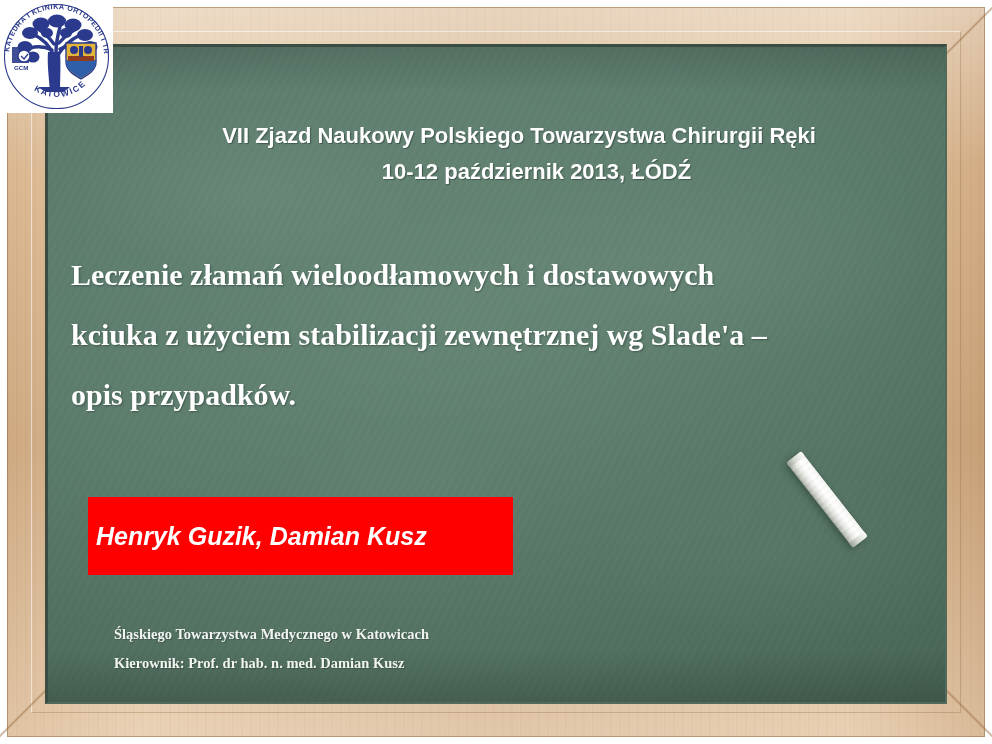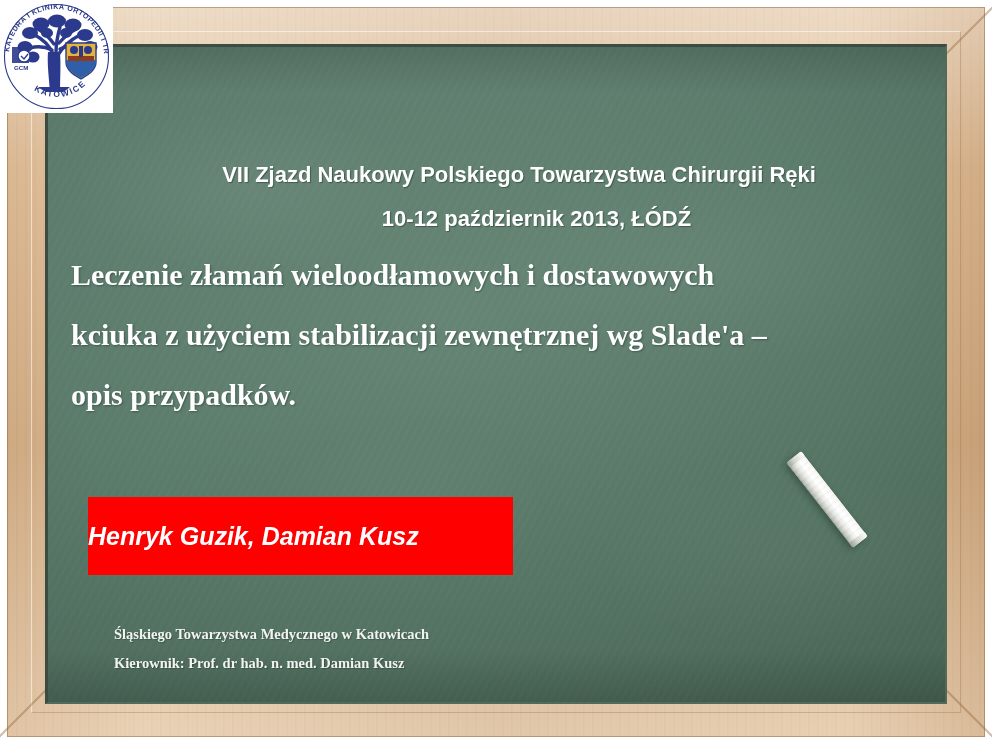--- a/index.html
+++ b/index.html
@@ -148,30 +148,29 @@
   .hdr-line1 {
     font-family: "Liberation Sans", sans-serif;
     font-weight: bold;
     font-size: 22px;
     line-height: 30px;
     color: #ffffff;
     letter-spacing: 0px;
     padding-left: 40px;
     text-shadow: 1px 1px 1px rgba(30,50,40,0.50);
     white-space: nowrap;
-    margin-top: 39px;
   }
   .hdr-line2 {
     font-family: "Liberation Sans", sans-serif;
     font-weight: bold;
     font-size: 22px;
     line-height: 30px;
     color: #ffffff;
     padding-left: 75px;
-    margin-top: 14px;
+    margin-top: 6px;
     text-shadow: 1px 1px 1px rgba(30,50,40,0.50);
     white-space: nowrap;
   }
 
   
   .title-block {
     position: absolute;
     left: 23px;
     top: 198px;
     width: 840px;
@@ -198,21 +197,21 @@
     z-index: 25;
     display: flex;
     align-items: center;
   }
   .authors-text {
     font-family: "Liberation Sans", sans-serif;
     font-style: italic;
     font-weight: bold;
     font-size: 25px;
     color: #ffffff;
-    padding-left: 0;
+    padding-left: 8px;
     white-space: nowrap;
     letter-spacing: 0px;
   }
 
   
   .footer-block {
     position: absolute;
     left: 66px;
     top: 578px;
     width: 620px;

